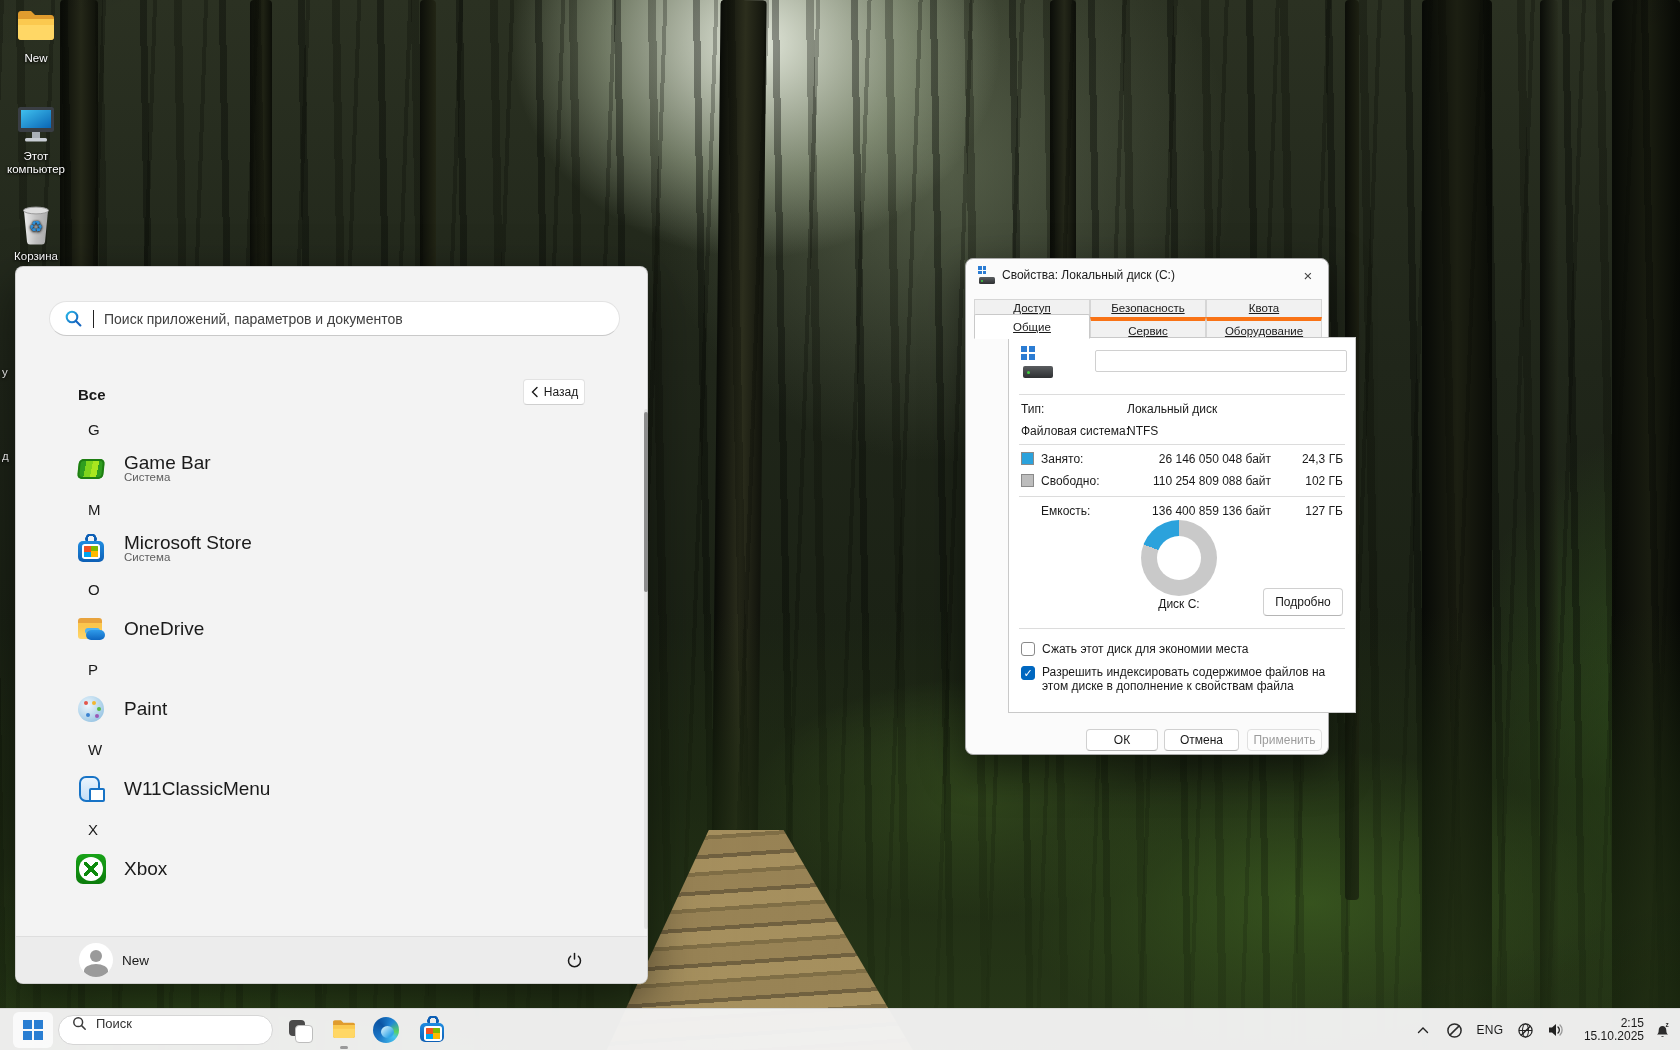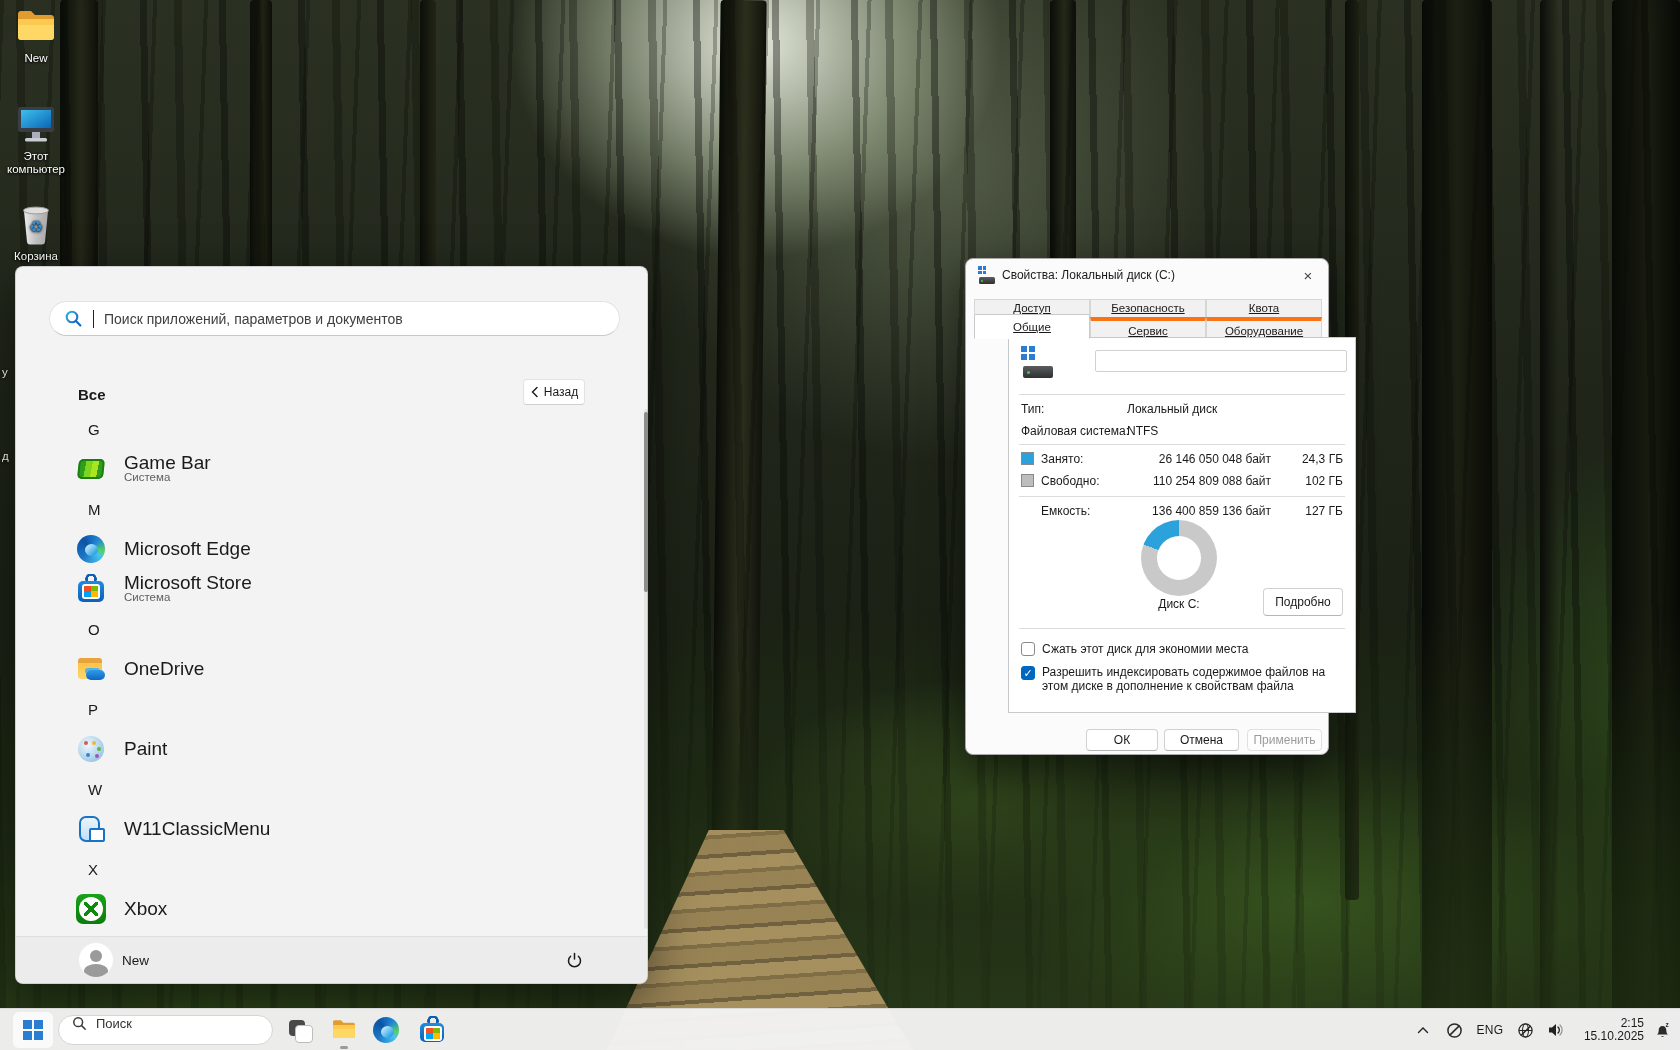--- a/index.html
+++ b/index.html
@@ -273,26 +273,20 @@
         <div class="sm-letter">G</div>
         <div class="app-row">
           <div class="ic ic-gamebar"></div>
           <div class="app-text">
             <div class="app-name">Game Bar</div>
             <div class="app-sub">Система</div>
           </div>
         </div>
         <div class="sm-letter">M</div>
         <div class="app-row">
-          <div class="ic ic-edge"></div>
-          <div class="app-text">
-            <div class="app-name">Microsoft Edge</div>
-          </div>
-        </div>
-        <div class="app-row">
           <div class="ic ic-store"></div>
           <div class="app-text">
             <div class="app-name">Microsoft Store</div>
             <div class="app-sub">Система</div>
           </div>
         </div>
         <div class="sm-letter">O</div>
         <div class="app-row">
           <div class="ic ic-onedrive"></div>
           <div class="app-text">

